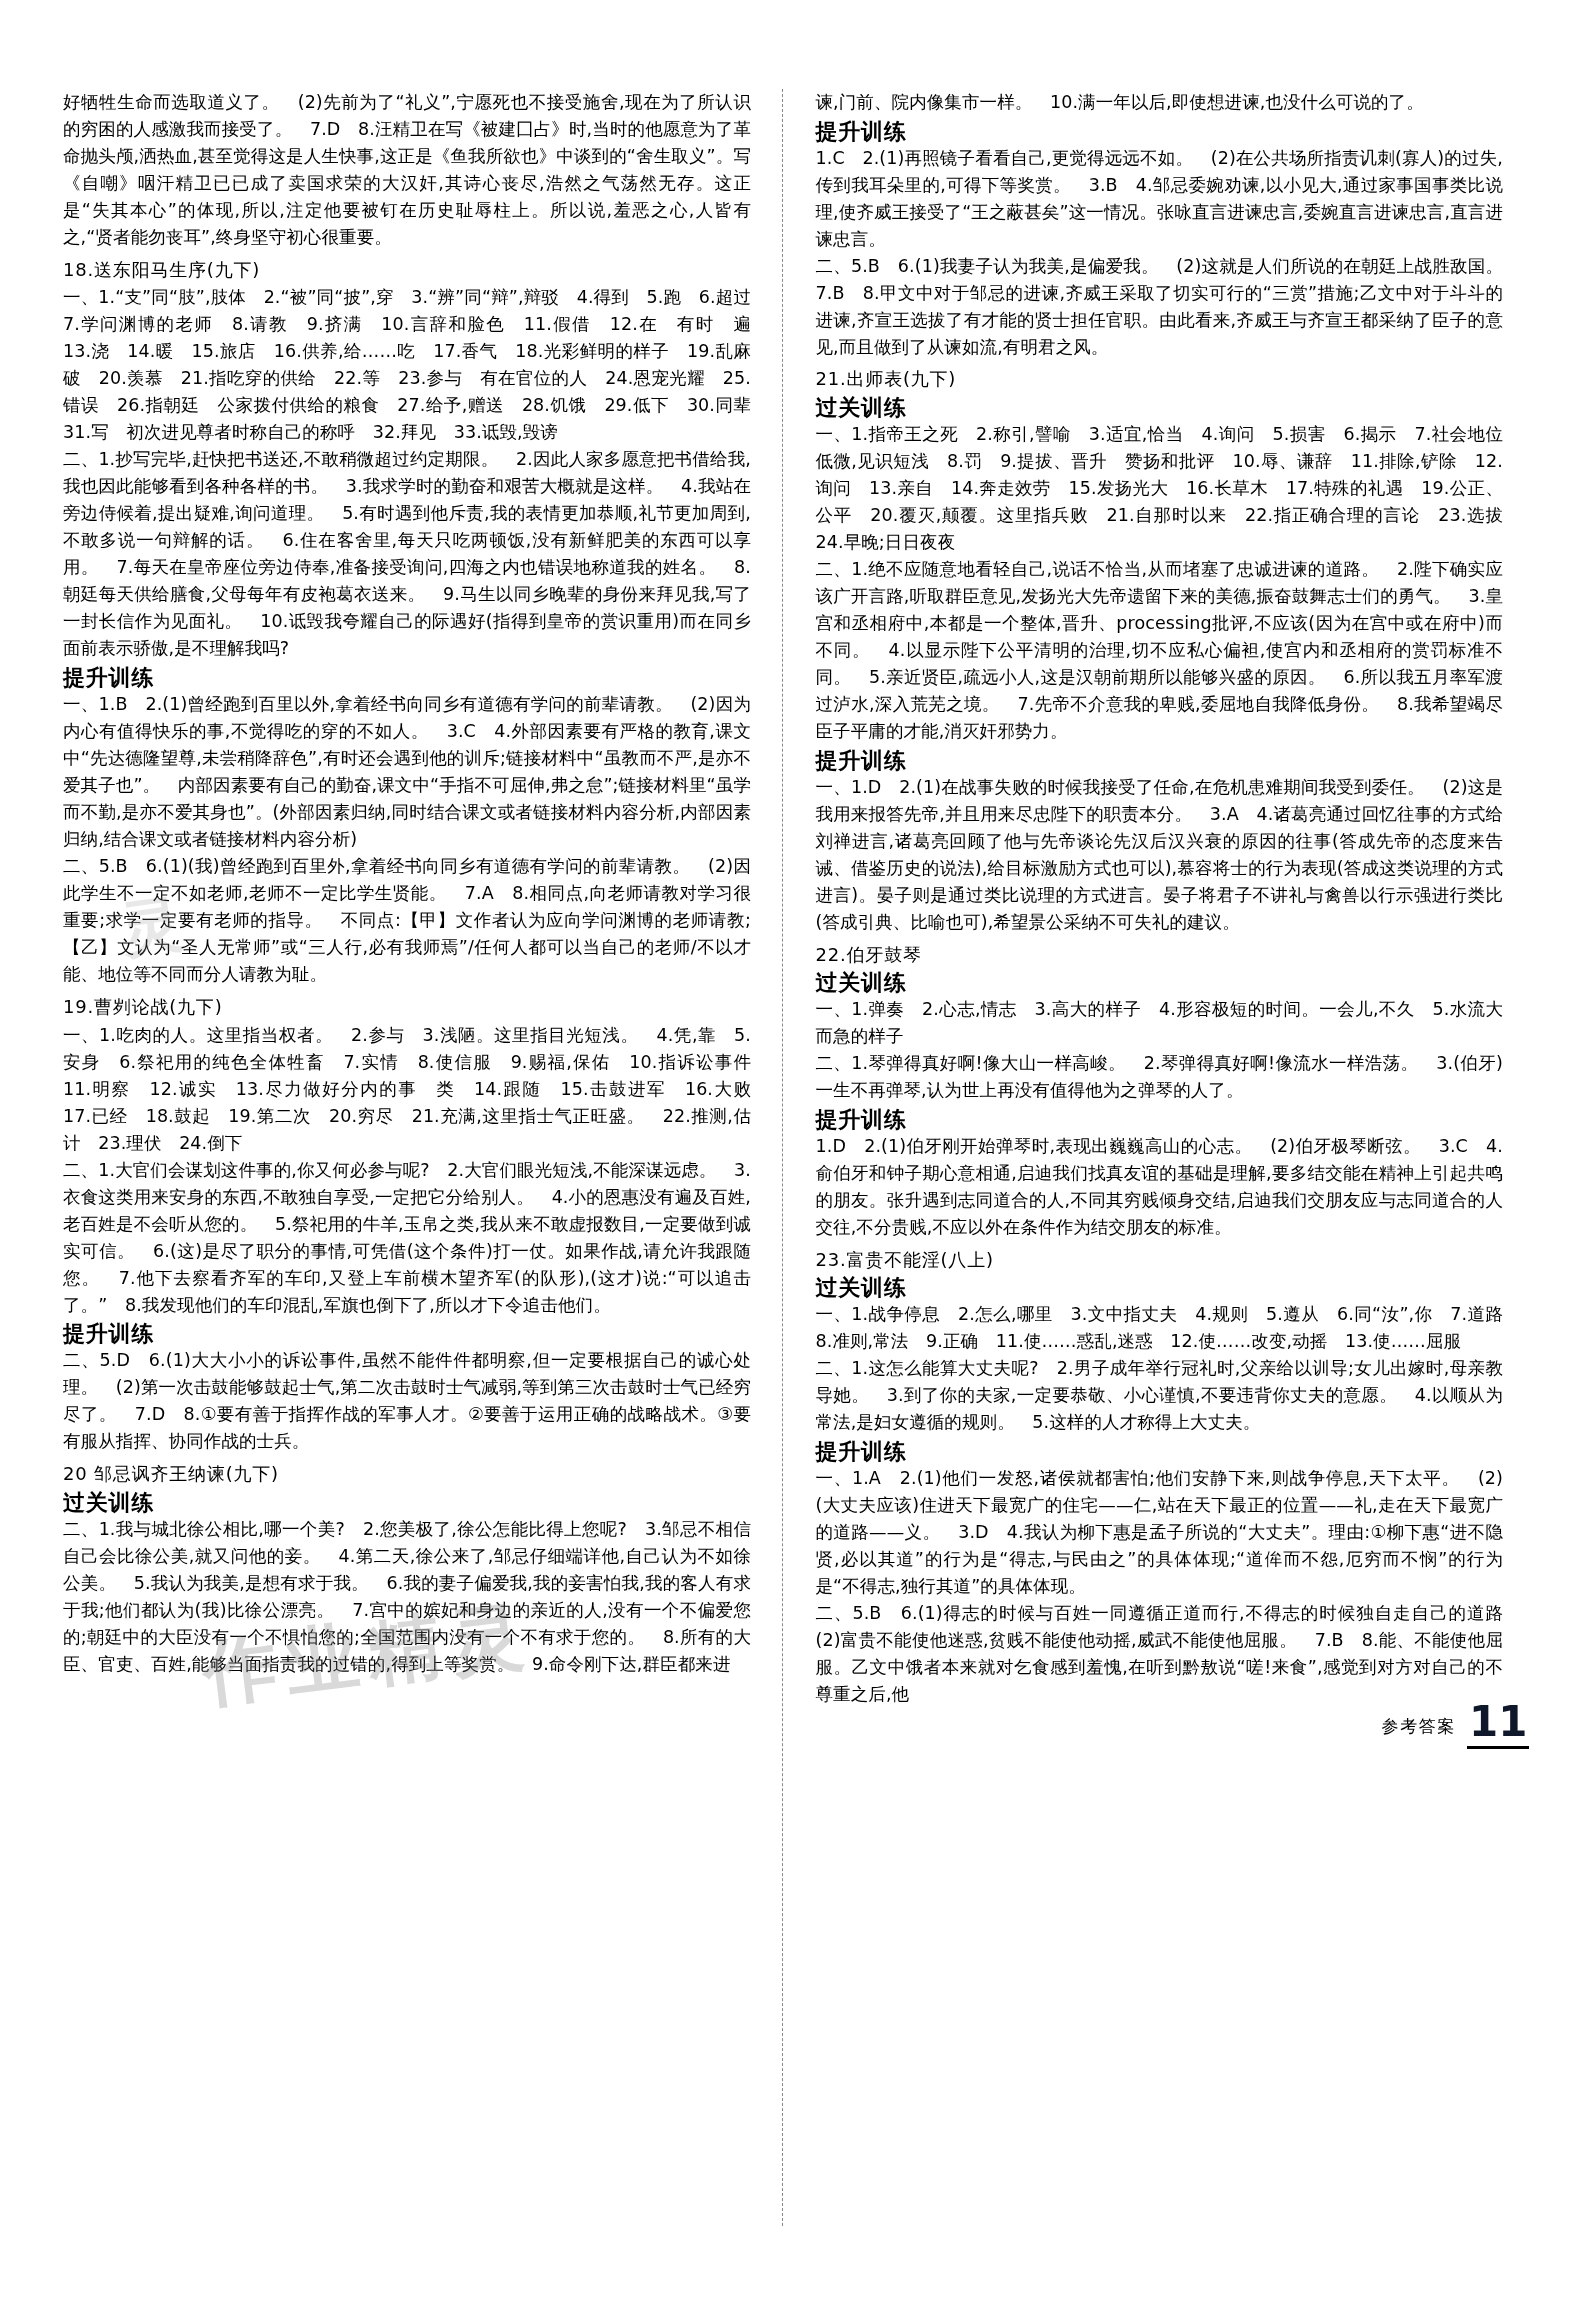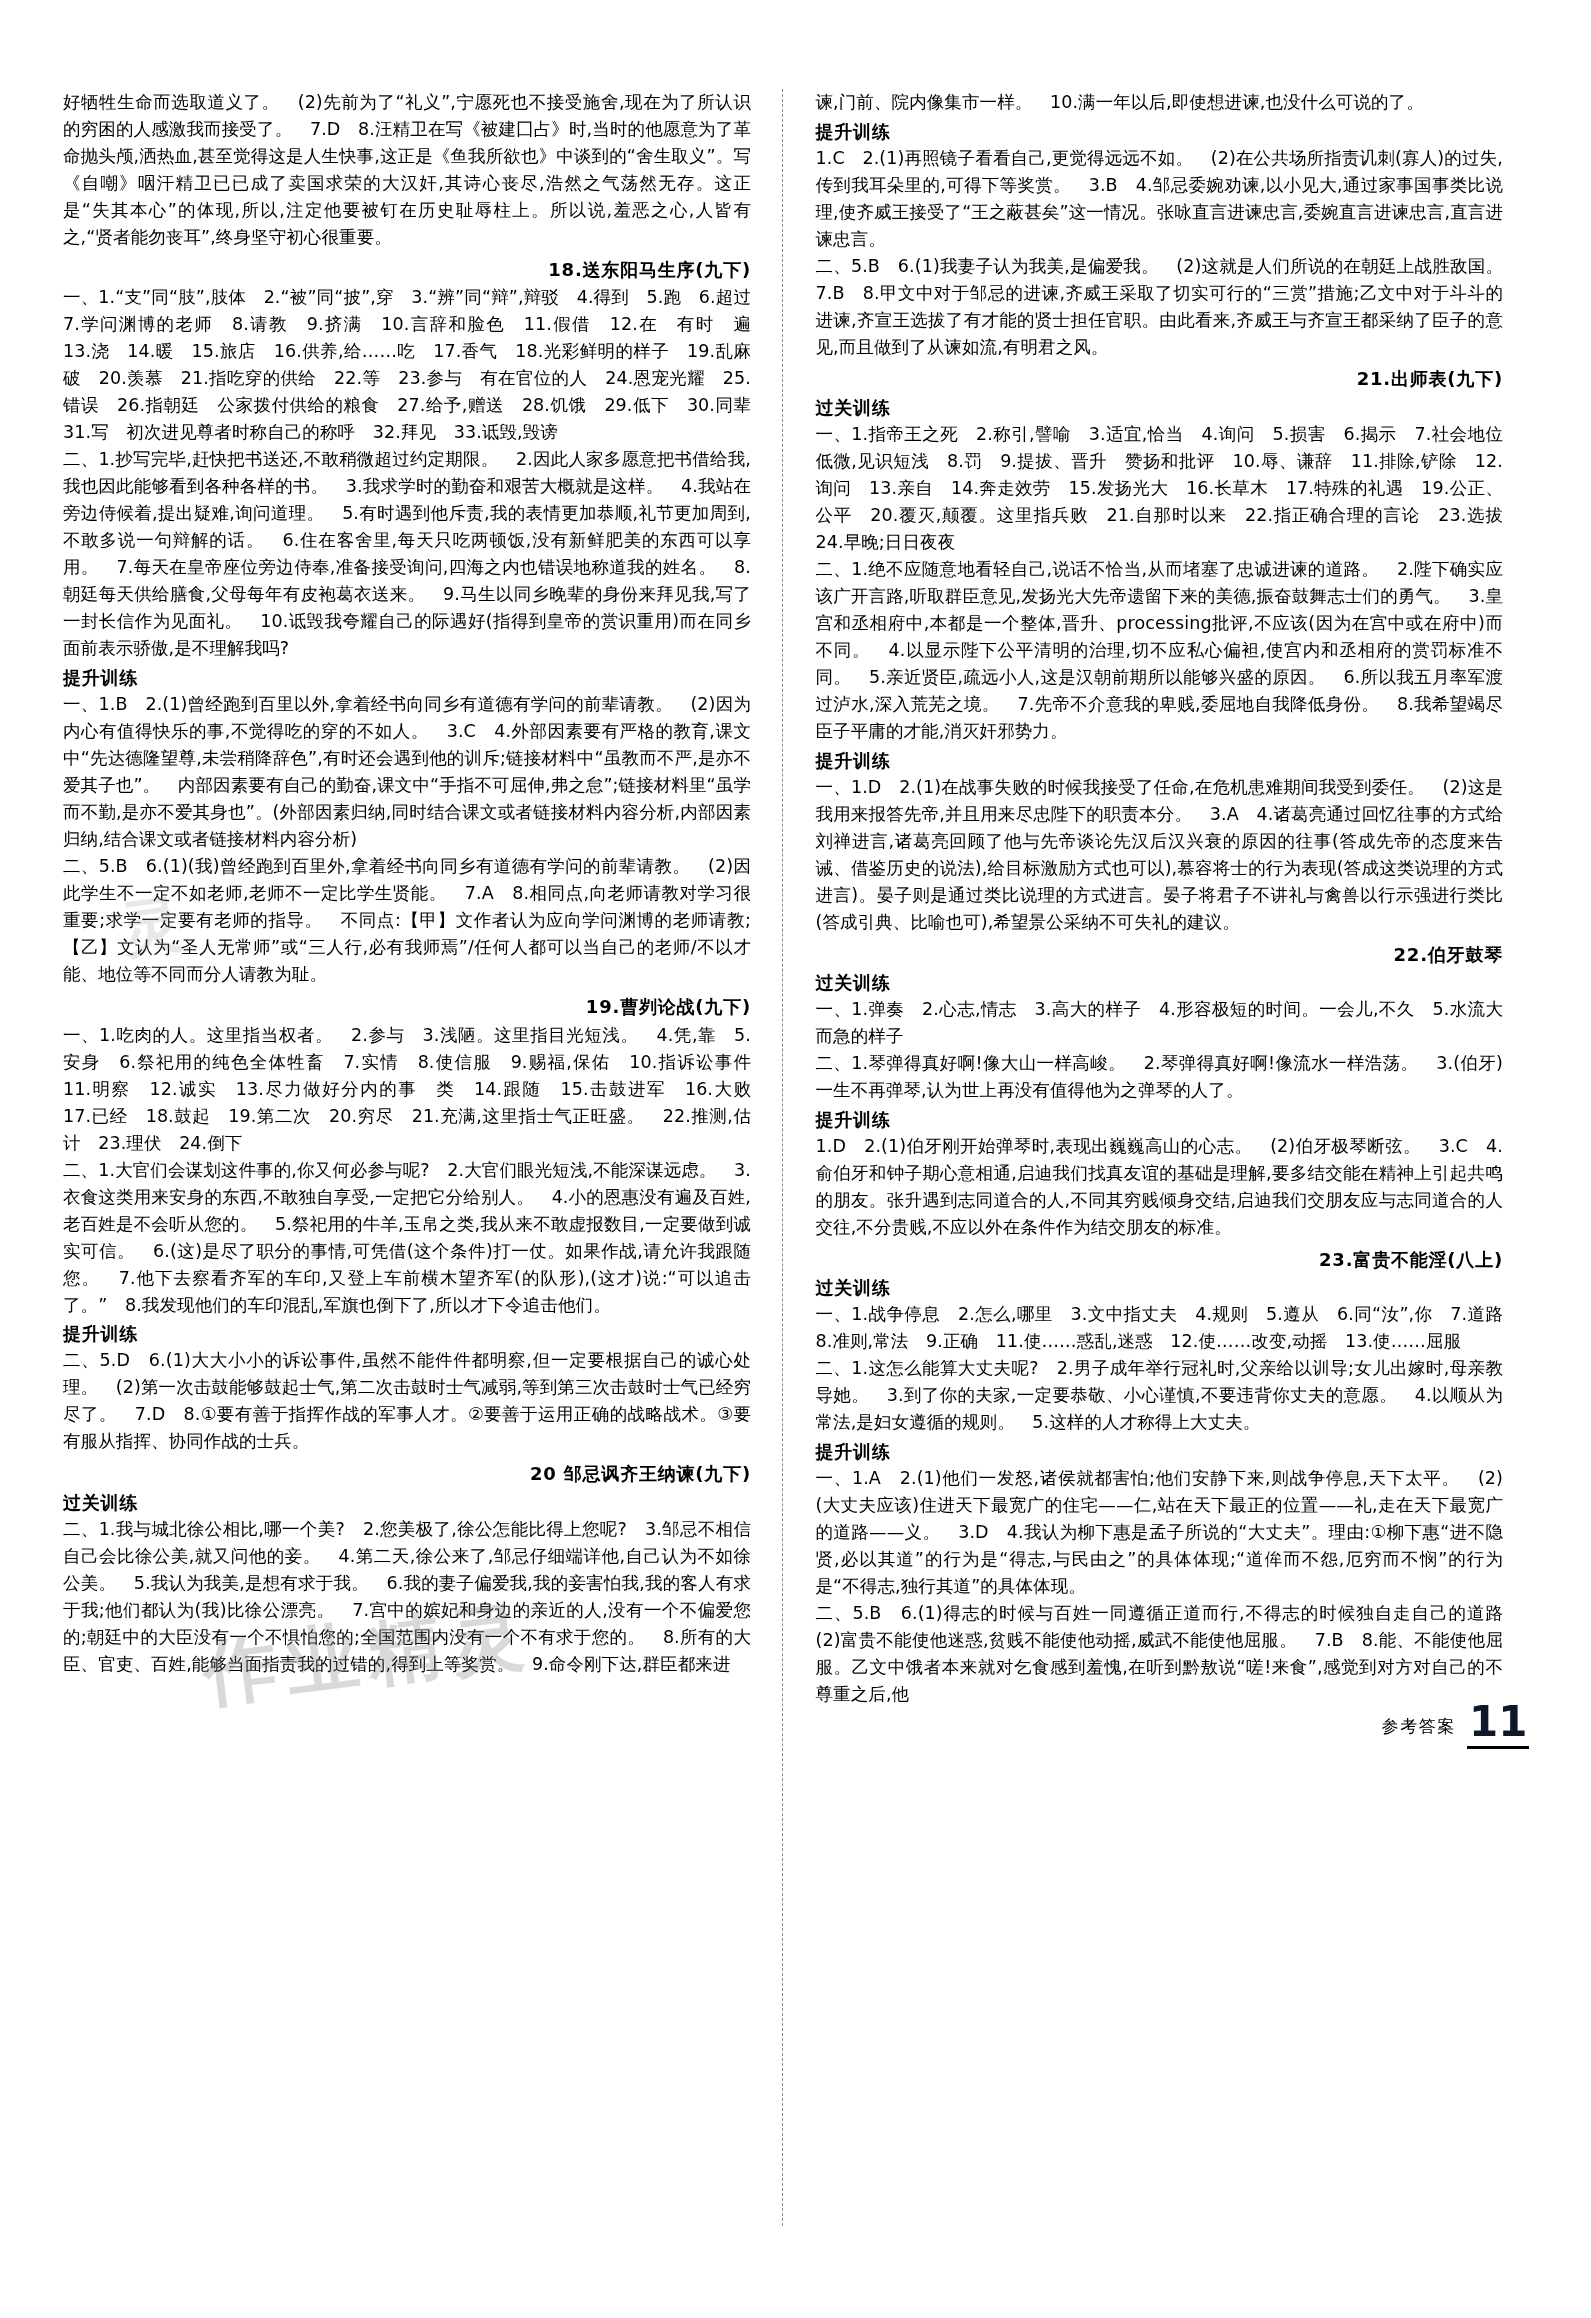--- a/index.html
+++ b/index.html
@@ -33,29 +33,29 @@
     box-sizing: border-box;
     font-size: 17.5px;
     line-height: 27px;
     text-align: justify;
     letter-spacing: 0.1px;
   }
   .col-left { padding-right: 31px; border-right: 1.2px dashed #888; }
   .col-right { padding-left: 32.5px; }
   p { margin: 0; text-indent: 0; }
   .sec-title {
-    text-align: right;
-    font-weight: bold;
+    text-align: left;
+    font-weight: normal;
     margin: 4.9px 0 1.6px 0;
     font-size: 18px;
     letter-spacing: 0.8px;
   }
   .subhead {
     font-weight: bold;
-    font-size: 18px;
+    font-size: 22px;
     margin: 1.6px 0 0 0;
     letter-spacing: 0.8px;
   }
   .para { margin: 0; }
   .footer {
     position: absolute;
     bottom: 13px;
     right: 63px;
     display: flex;
     align-items: flex-end;

